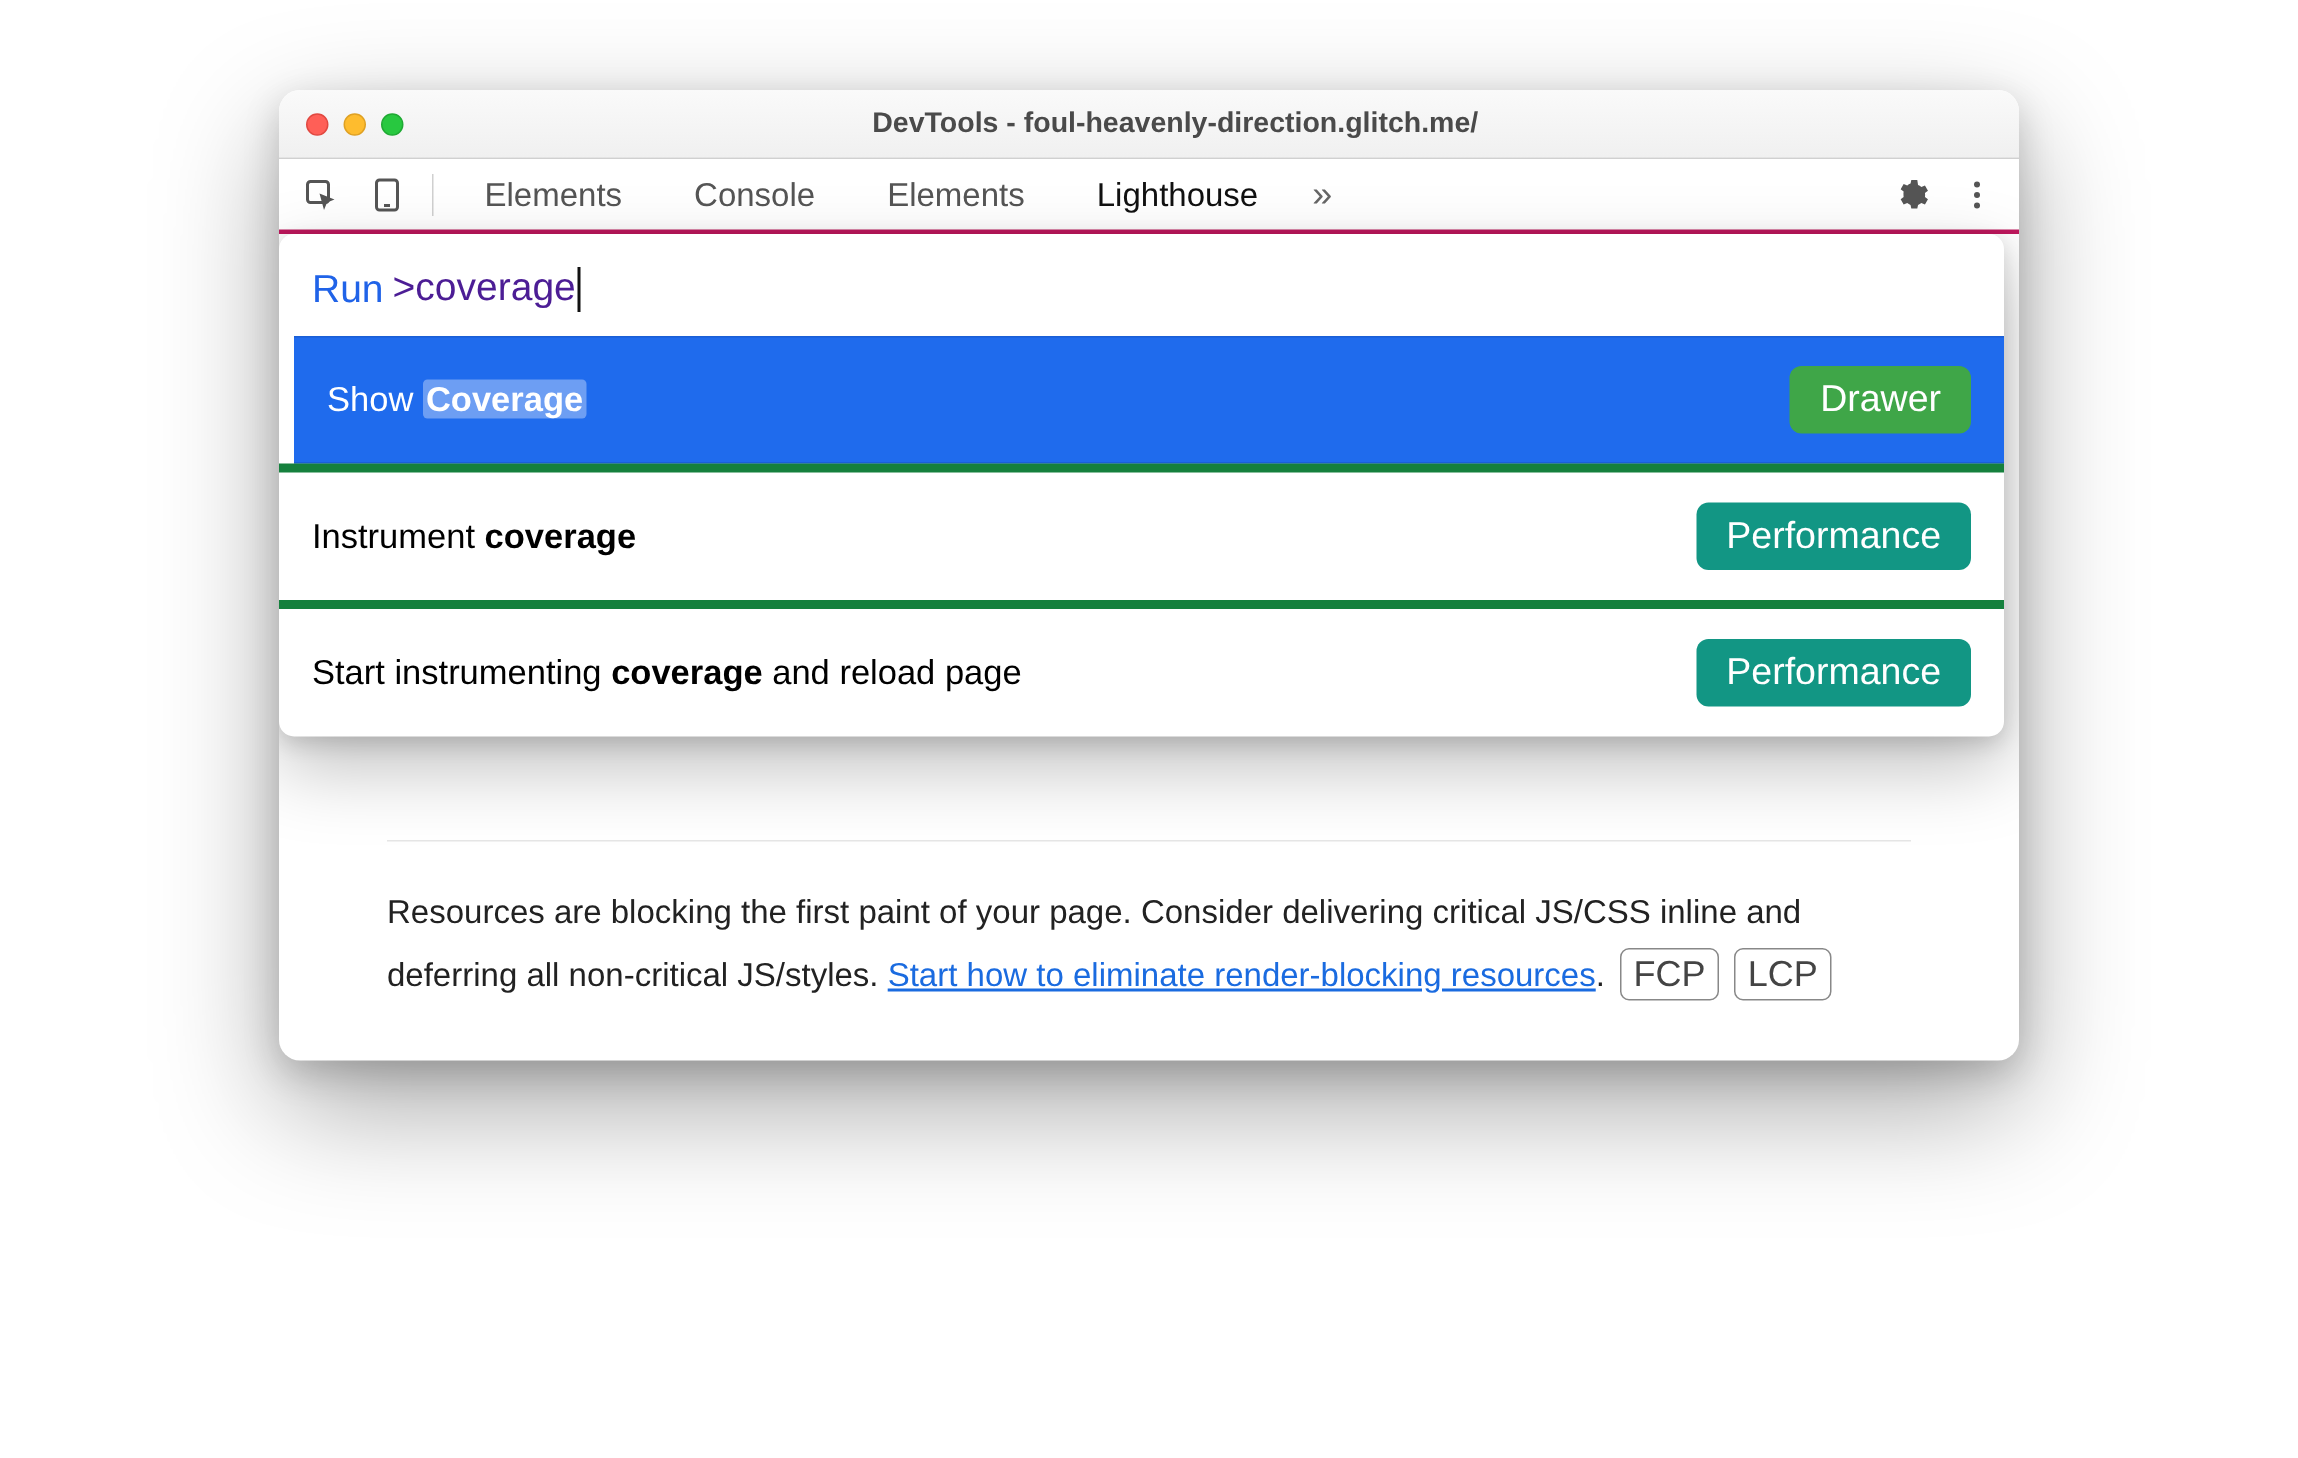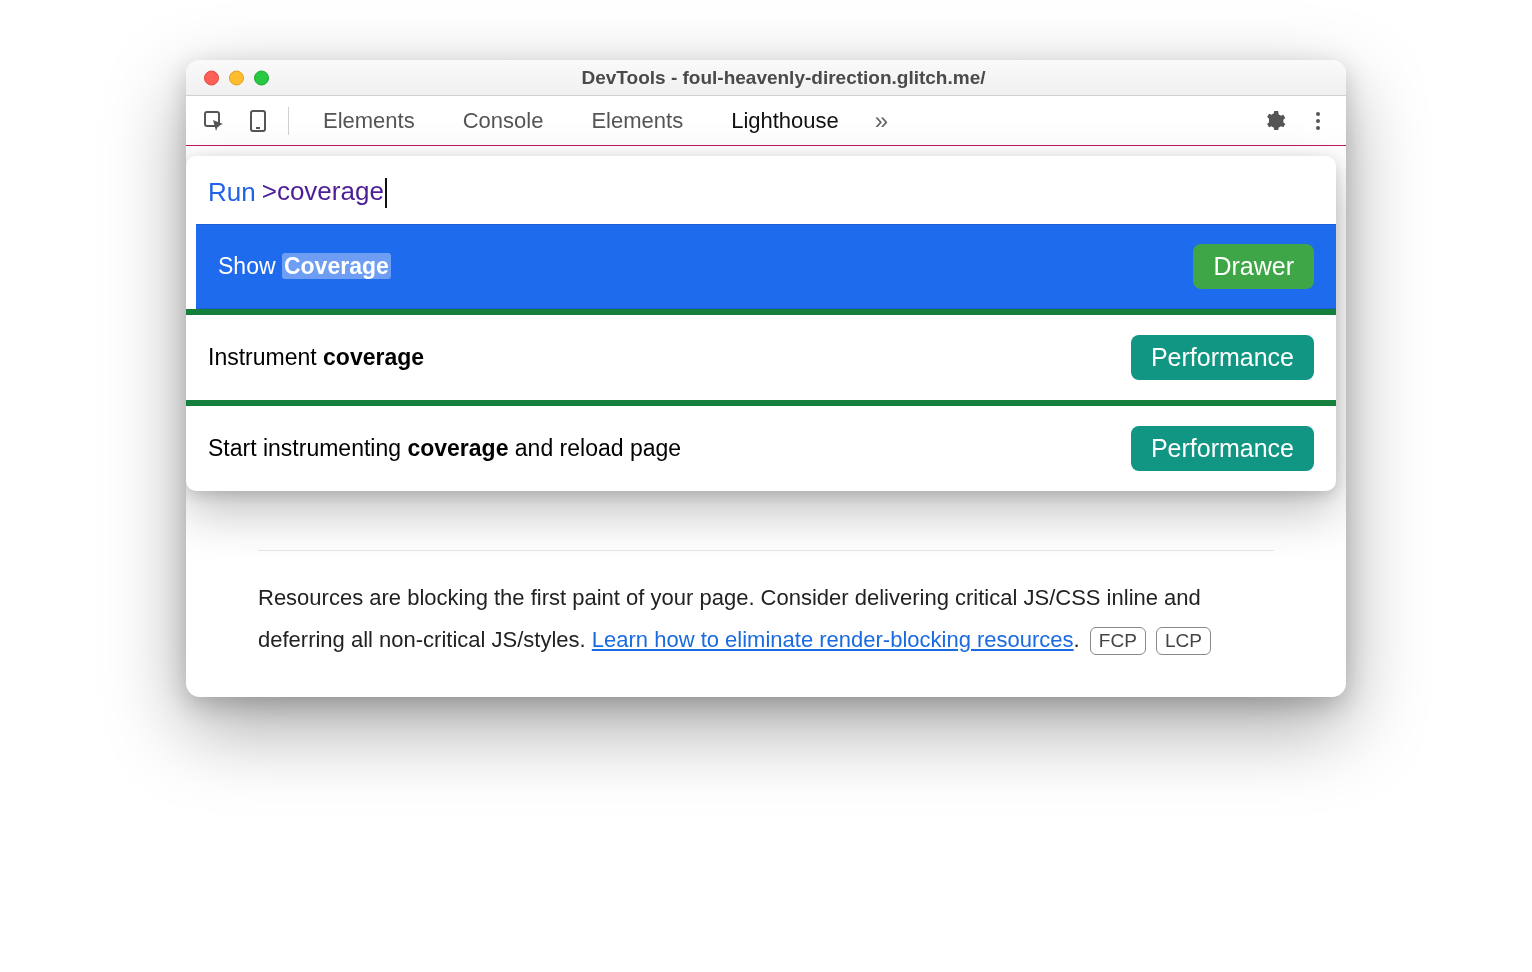--- a/index.html
+++ b/index.html
@@ -15,21 +15,21 @@
   }
   .window {
     width: 1160px;
     background: #fff;
     border-radius: 14px;
     box-shadow: 0 30px 80px rgba(0,0,0,0.35), 0 8px 24px rgba(0,0,0,0.18);
     overflow: hidden;
     position: relative;
   }
   .titlebar {
-    height: 36px;
+    height: 46px;
     background: linear-gradient(#fafafa,#f0f0f0);
     border-bottom: 1px solid #d0d0d0;
     display: flex;
     align-items: center;
     position: relative;
     padding-left: 35px;
   }
   .traffic-lights {
     display: flex;
     gap: 10px;
@@ -46,21 +46,21 @@
   .tl-green { background:#28c840; border:1px solid #1faa33; }
   .window-title {
     flex:1;
     text-align:center;
     font-size: 19px;
     font-weight: 600;
     color: #4a4a4a;
   }
   .toolbar {
     height: 50px;
-    border-bottom: 1px solid #be185d;
+    border-bottom: 3px solid #be185d;
     display: flex;
     align-items: center;
     padding: 0 8px;
     gap: 4px;
   }
   .tool-icon {
     width: 40px; height: 40px;
     display:flex; align-items:center; justify-content:center;
     color:#555;
   }
@@ -145,21 +145,21 @@
     color:#222;
     border-top: 1px solid #e6e6e6;
     padding-top: 26px;
   }
   .audit-text a { color:#1a6be0; text-decoration: underline; }
   .chip {
     display:inline-block;
     border:1.5px solid #888;
     border-radius:6px;
     padding: 0 8px;
-    font-size: 19px;
+    font-size: 24px;
     color:#444;
     margin-left: 4px;
     line-height: 1.4;
   }
   svg { display:block; }
 </style>
 </head>
 <body>
 
 <div class="window">
@@ -233,19 +233,19 @@
         <span>
           <span>Start instrumenting </span><span class="match">coverage</span><span> and reload page</span>
         </span>
         <span class="badge badge-perf">Performance</span>
       </div>
     </div>
   </div>
 
   <div class="content-below">
     <div class="audit-text">
-      <span>Resources are blocking the first paint of your page. Consider delivering critical JS/CSS inline and deferring all non-critical JS/styles. </span><a href="#">Learn how to eliminate render-blocking resources</a><span>.</span>
+      <span>Resources are blocking the first paint of your page. Consider delivering critical JS/CSS inline and deferring all non-critical JS/styles. </span><a href="#">Start how to eliminate render-blocking resources</a><span>.</span>
       <span class="chip">FCP</span>
       <span class="chip">LCP</span>
     </div>
   </div>
 
 </div>
 
 </body></html>

